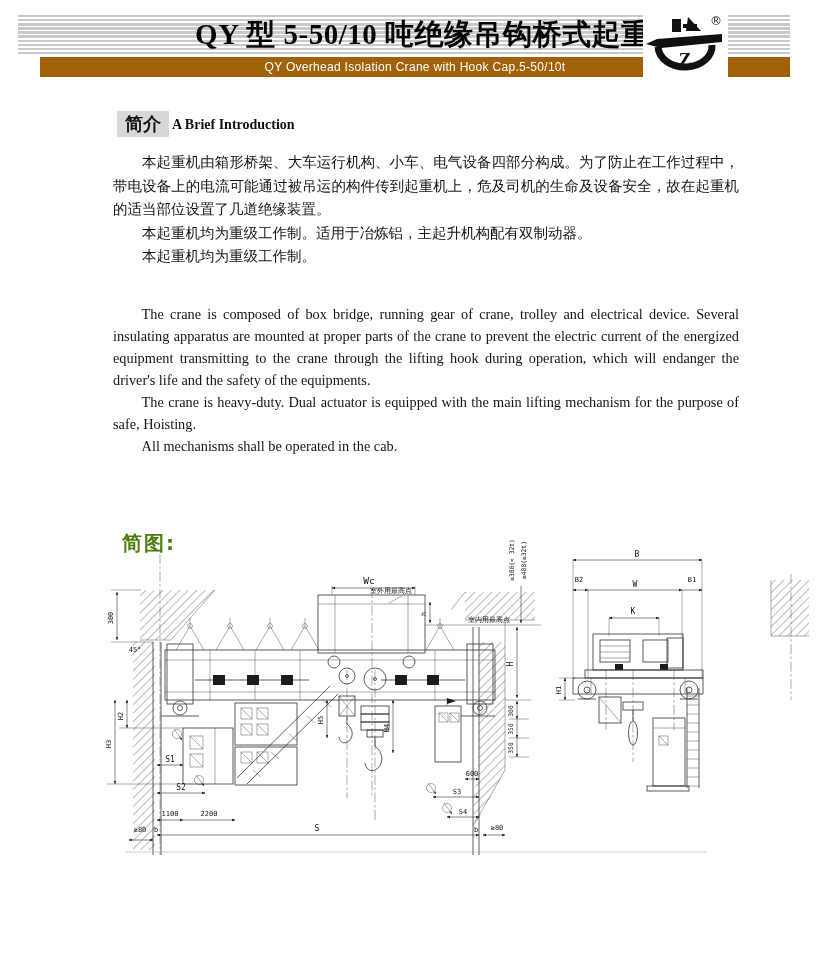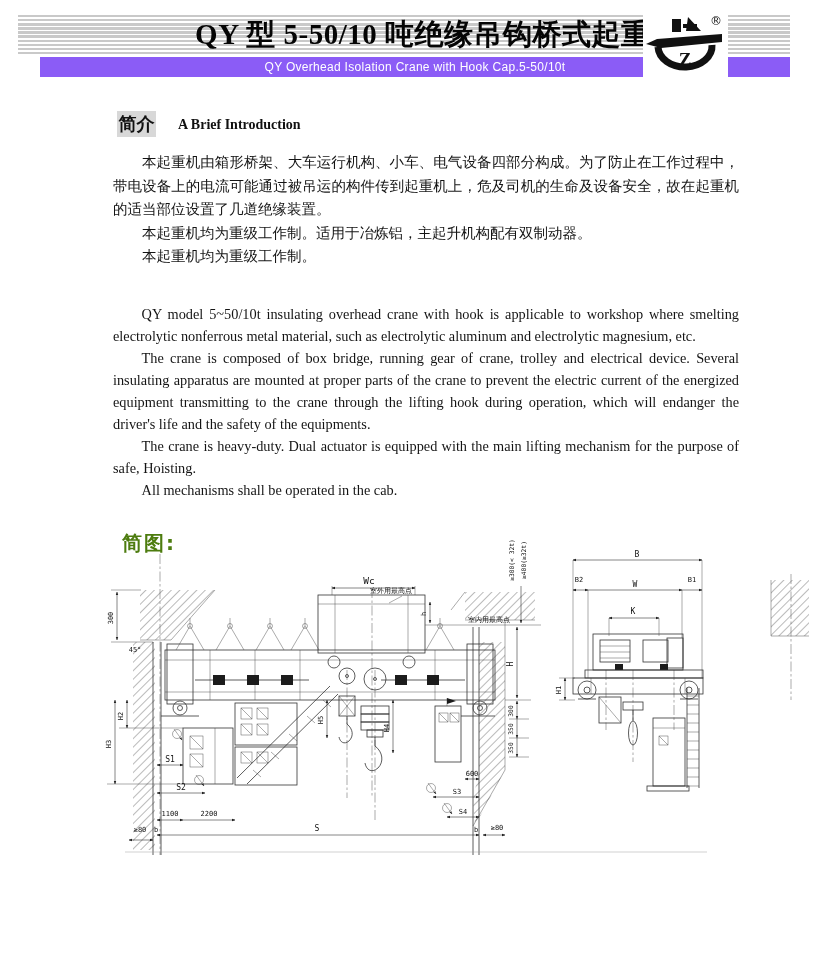--- a/index.html
+++ b/index.html
@@ -4,28 +4,28 @@
 <style>
   html,body{margin:0;padding:0;background:#ffffff;}
   .page{position:relative;width:827px;height:962px;background:#fff;overflow:hidden;
         font-family:"DejaVu Sans",sans-serif;color:#141414;}
   
   .stripes{position:absolute;left:18px;top:15px;width:772px;height:40px;
     background:repeating-linear-gradient(180deg,#c9c9c9 0px,#c9c9c9 2.4px,#ffffff 2.4px,#ffffff 4.1px);}
   .title{position:absolute;left:140px;top:13px;width:540px;height:42px;line-height:42px;
     text-align:right;font-family:"Liberation Serif","DejaVu Serif",serif;
     font-size:29px;font-weight:bold;letter-spacing:0.5px;color:#050505;white-space:nowrap;}
-  .subbar{position:absolute;left:40px;top:57px;width:750px;height:20px;background:#8b5cf6;}
+  .subbar{position:absolute;left:40px;top:57px;width:750px;height:20px;background:#a16207;}
   .subbar span{display:block;width:100%;text-align:center;line-height:20px;
     font-family:"Liberation Sans",sans-serif;font-size:12px;color:#ffffff;letter-spacing:0.3px;}
   .logobox{position:absolute;left:643px;top:8px;width:85px;height:74px;background:#ffffff;}
   
-  .secbox{position:absolute;left:117px;top:111px;width:39px;height:26px;background:#d8d8d8;
+  .secbox{position:absolute;left:117px;top:111px;width:52px;height:26px;background:#d8d8d8;
     text-align:center;line-height:26px;font-size:18px;font-weight:bold;color:#111;}
-  .secen{position:absolute;left:178px;top:117px;font-family:"Liberation Serif",serif;
+  .secen{position:absolute;left:172px;top:117px;font-family:"Liberation Serif",serif;
     font-size:14px;font-weight:bold;color:#111;}
   .zh{position:absolute;left:113px;top:151px;width:626px;font-size:14.5px;line-height:23.5px;}
   .zh p{margin:0;text-indent:2em;text-align:justify;}
   .en{position:absolute;left:113px;top:303px;width:626px;
     font-family:"Liberation Serif","DejaVu Serif",serif;font-size:14.3px;line-height:22px;}
   .en p{margin:0;text-indent:2em;text-align:justify;}
   
   .dcap{position:absolute;left:122px;top:530px;font-size:20px;font-weight:bold;
     font-family:"DejaVu Sans",sans-serif;color:#4d7c0f;letter-spacing:2px;}
   .dg{position:absolute;left:95px;top:530px;}
@@ -65,21 +65,20 @@
   <div class="secbox">简介</div>
   <div class="secen">A Brief Introduction</div>
 
   <div class="zh">
     <p>本起重机由箱形桥架、大车运行机构、小车、电气设备四部分构成。为了防止在工作过程中，带电设备上的电流可能通过被吊运的构件传到起重机上，危及司机的生命及设备安全，故在起重机的适当部位设置了几道绝缘装置。</p>
     <p>本起重机均为重级工作制。适用于冶炼铝，主起升机构配有双制动器。</p>
     <p>本起重机均为重级工作制。</p>
   </div>
 
   <div class="en">
-    <p>QY model 5~50/10t insulating overhead crane with hook is applicable to workshop where smelting electrolytic nonferrous metal material, such as electrolytic aluminum and electrolytic magnesium, etc.</p>
     <p>The crane is composed of box bridge, running gear of crane, trolley and electrical device. Several insulating apparatus are mounted at proper parts of the crane to prevent the electric current of the energized equipment transmitting to the crane through the lifting hook during operation, which will endanger the driver's life and the safety of the equipments.</p>
     <p>The crane is heavy-duty. Dual actuator is equipped with the main lifting mechanism for the purpose of safe, Hoisting.</p>
     <p>All mechanisms shall be operated in the cab.</p>
   </div>
 
   <div class="dcap">简图:</div>
 
   <svg class="dg" width="715" height="330" viewBox="0 0 715 330">
     <defs>
       <pattern id="hat" width="6" height="6" patternUnits="userSpaceOnUse" patternTransform="rotate(45)">

